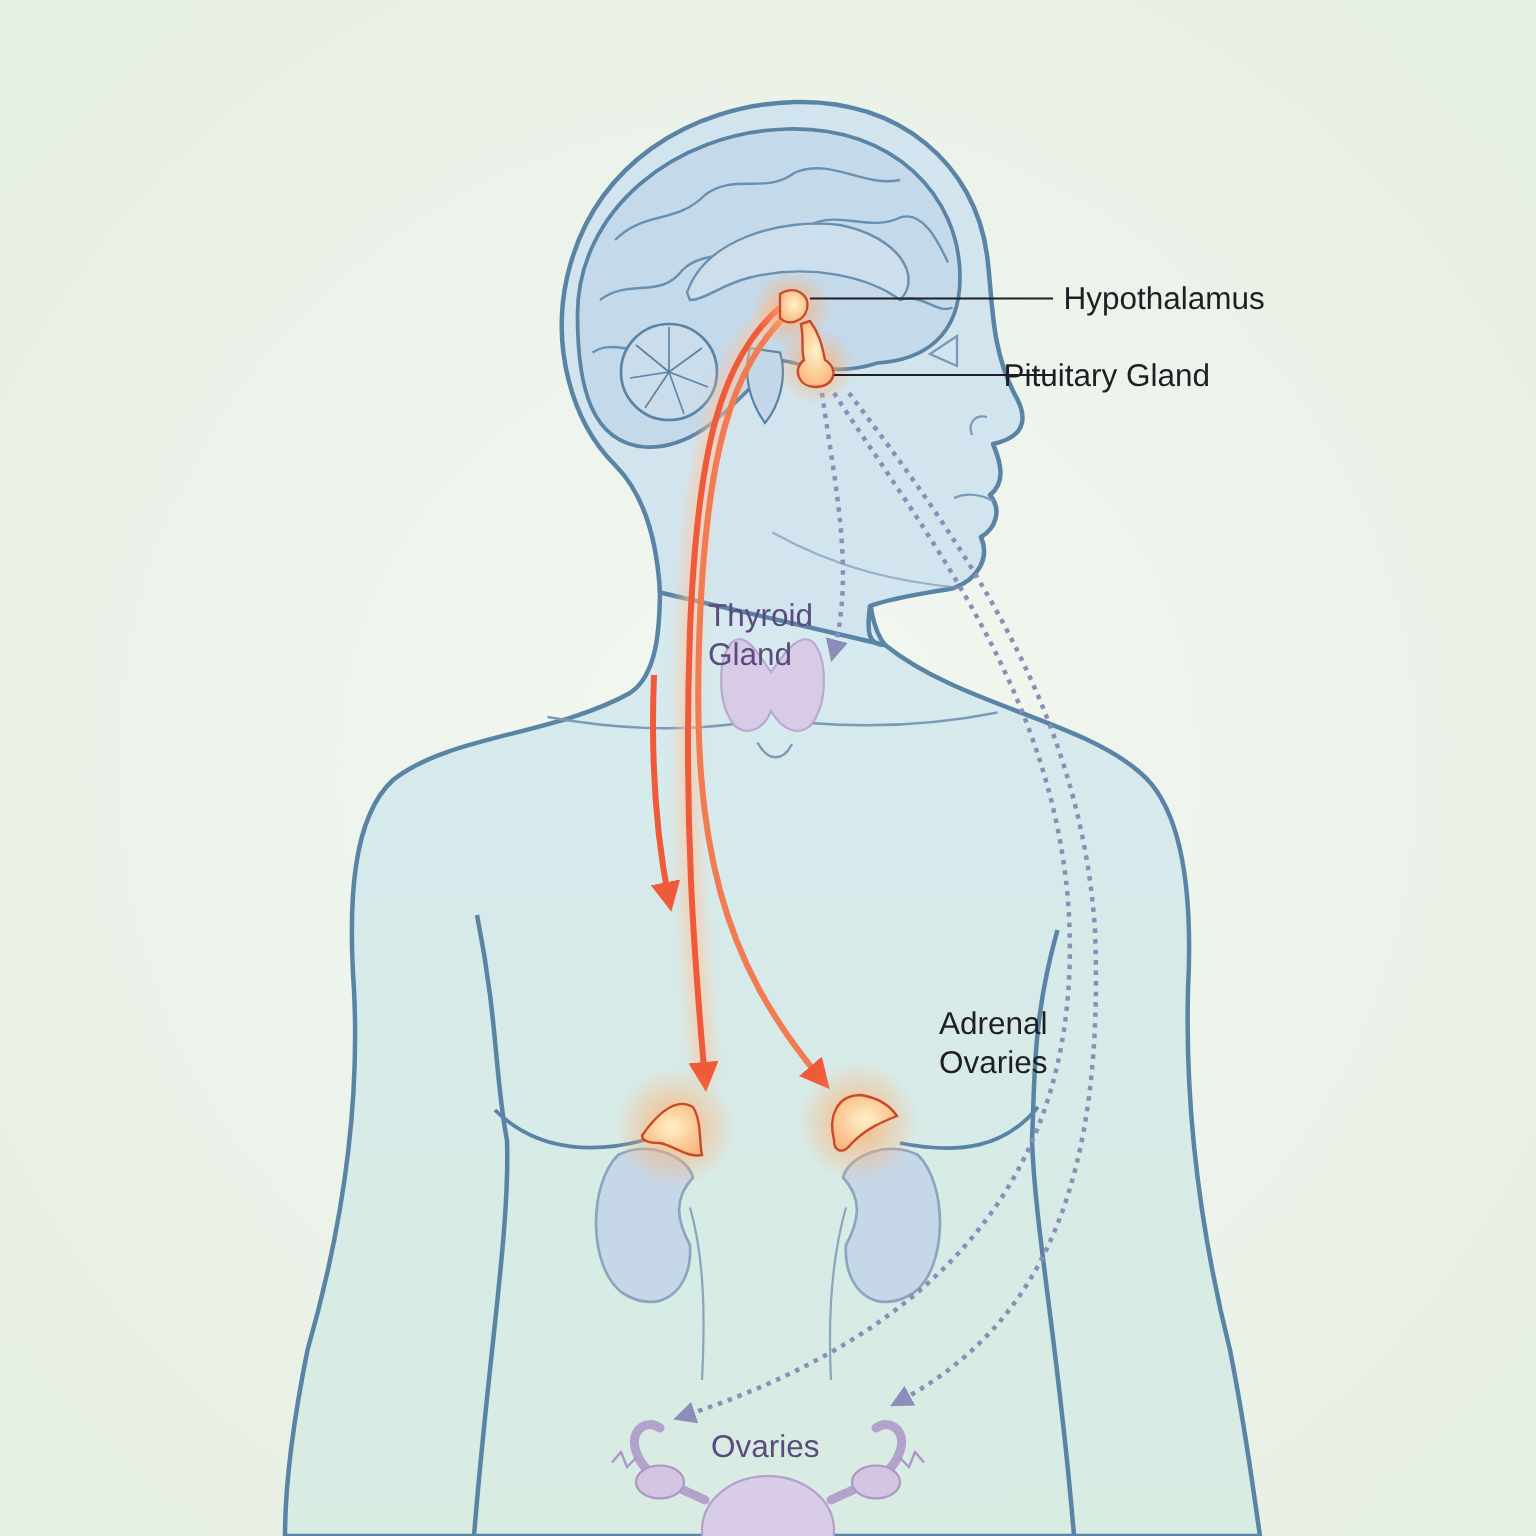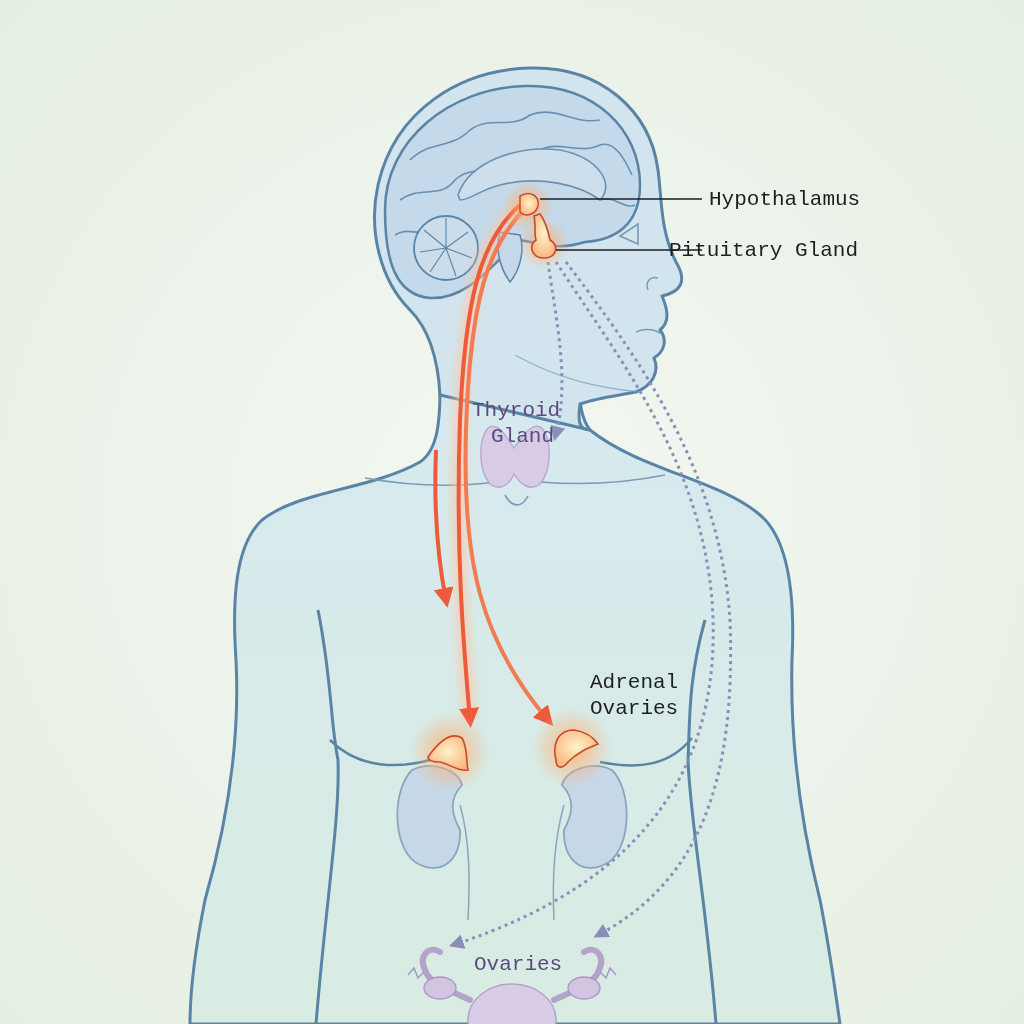--- a/index.html
+++ b/index.html
@@ -5,28 +5,28 @@
   html, body { margin: 0; padding: 0; }
   body {
     width: 1024px; height: 1024px; overflow: hidden;
     background: #eef4ec;
     font-family: "Liberation Sans", "DejaVu Sans", sans-serif;
     position: relative;
   }
   #diagram { position: absolute; left: 0; top: 0; width: 1024px; height: 1024px; }
   .label {
     position: absolute;
-    font-family: Liberation Mono, monospace;
+    font-family: Liberation Sans, sans-serif;
     font-size: 21px;
     line-height: 26px;
     color: #1e1e24;
     white-space: nowrap;
   }
   .label.purple { color: #5b4a7e; text-align: right; }
-  .label.center { text-align: right; }
+  .label.center { text-align: left; }
 </style>
 </head>
 <body>
 
 <svg id="diagram" viewBox="0 0 1024 1024" xmlns="http://www.w3.org/2000/svg">
   <defs>
     <radialGradient id="bg" cx="50%" cy="50%" r="70%">
       <stop offset="0" stop-color="#f3f8f1"></stop>
       <stop offset="1" stop-color="#e6efe4"></stop>
     </radialGradient>
@@ -171,18 +171,18 @@
 </svg>
 
 <div class="label" style="left:709px; top:187px;">Hypothalamus</div>
 <div class="label" style="left:669px; top:238px;">Pituitary Gland</div>
 
 <div class="label purple center" style="left:472px; top:398px; width:82px;">
   <div>Thyroid</div>
   <div>Gland</div>
 </div>
 
-<div class="label" style="left:590px; top:670px;">
+<div class="label" style="left:626px; top:670px;">
   <div>Adrenal</div>
   <div>Ovaries</div>
 </div>
 
 <div class="label purple" style="left:474px; top:952px;">Ovaries</div>
 
 </body></html>

